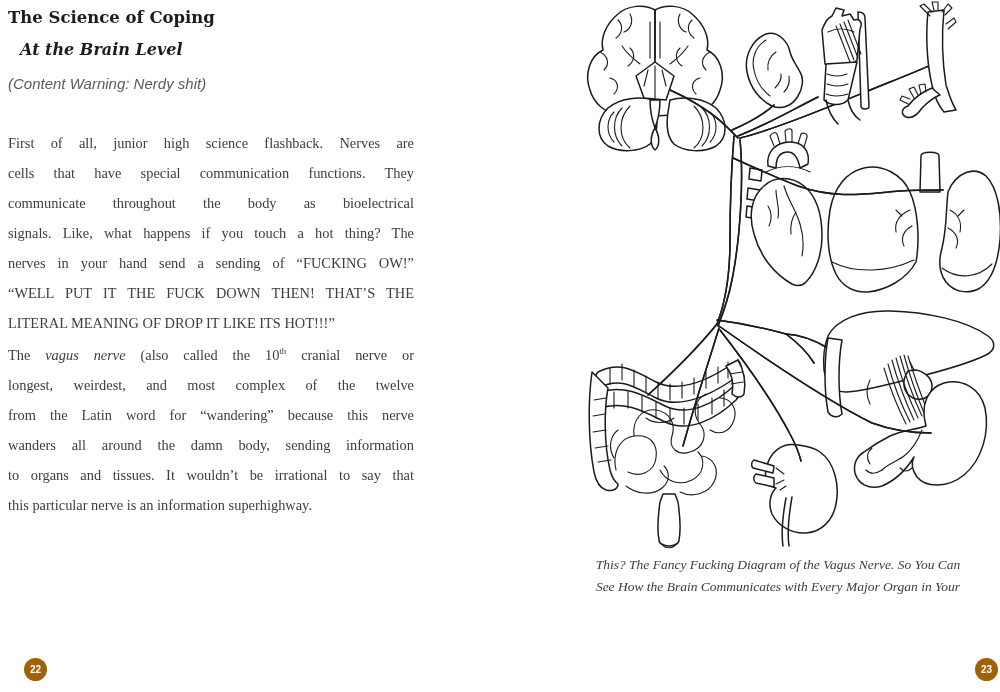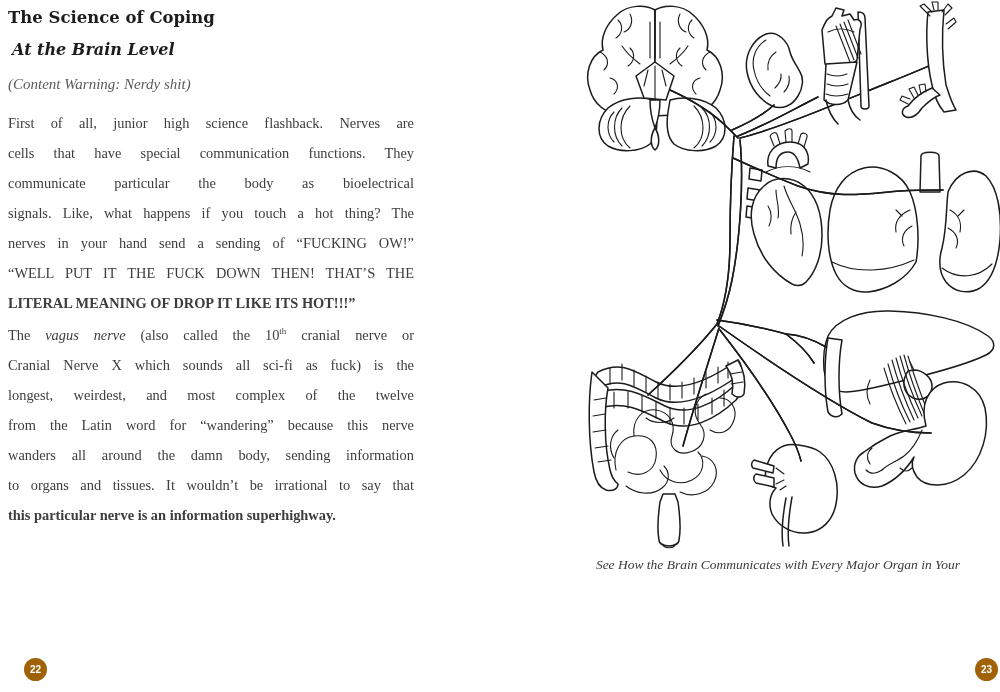--- a/index.html
+++ b/index.html
@@ -7,31 +7,31 @@
     position:relative; width:1000px; height:692px; background:#ffffff;
     font-family:"Liberation Serif", serif; overflow:hidden;
   }
   
   .left-page { position:absolute; left:8px; top:0; width:406px; }
   .title {
     margin:6px 0 0 0; font-family:"DejaVu Serif", serif;
     font-size:16.5px; font-weight:bold; color:#1c1c1c; line-height:24px;
   }
   .subtitle {
-    margin:8px 0 0 4px; font-family:"DejaVu Serif", serif;
+    margin:8px 0 0 12px; font-family:"DejaVu Serif", serif;
     font-size:16px; font-weight:bold; font-style:italic; color:#1c1c1c; line-height:24px;
   }
   .cw {
-    margin-top:10px; font-family:Liberation Serif, serif;
+    margin-top:10px; font-family:Liberation Sans, sans-serif;
     font-size:15px; font-style:italic; color:#5a5a5a; line-height:24px;
   }
-  .body-text { margin-top:12px; font-size:14.4px; color:#3d3d3d; }
+  .body-text { margin-top:32px; font-size:14.4px; color:#3d3d3d; }
   .para2 { margin-top:2px; }
   .line { line-height:30px; text-align:justify; text-align-last:justify; white-space:normal; }
-  .line.last { text-align-last:left;font-weight:bold; }
+  .line.last { text-align-last:left; }
   .line em { font-style:italic; }
   .line sup { font-size:0.62em; vertical-align:super; line-height:0; }
   
   .right-page { position:absolute; left:556px; top:0; width:444px; height:692px; }
   .diagram { position:absolute; left:14px; top:0; width:430px; height:552px; }
   .diagram svg { display:block; width:430px; height:552px; }
   .caption {
     position:absolute; left:0; top:554px; width:444px; text-align:center;
     font-style:italic; font-size:13.5px; line-height:22px; color:#3b3b3b;
   }
@@ -56,30 +56,29 @@
 <div class="spread">
 
   <div class="left-page">
     <h1 class="title">The Science of Coping</h1>
     <h2 class="subtitle">At the Brain Level</h2>
     <div class="cw">(Content Warning: Nerdy shit)</div>
 
     <div class="body-text">
       <div class="line">First of all, junior high science flashback. Nerves are</div>
       <div class="line">cells that have special communication functions. They</div>
-      <div class="line">communicate particular the body as bioelectrical</div>
+      <div class="line">communicate throughout the body as bioelectrical</div>
       <div class="line">signals. Like, what happens if you touch a hot thing? The</div>
       <div class="line">nerves in your hand send a sending of “FUCKING OW!”</div>
       <div class="line">“WELL PUT IT THE FUCK DOWN THEN! THAT’S THE</div>
       <div class="line last">LITERAL MEANING OF DROP IT LIKE ITS HOT!!!”</div>
     </div>
 
     <div class="body-text para2">
       <div class="line"><span>The </span><em>vagus nerve</em><span> (also called the 10</span><sup>th</sup><span> cranial nerve or</span></div>
-      <div class="line">Cranial Nerve X which sounds all sci-fi as fuck) is the</div>
       <div class="line">longest, weirdest, and most complex of the twelve</div>
       <div class="line">from the Latin word for “wandering” because this nerve</div>
       <div class="line">wanders all around the damn body, sending information</div>
       <div class="line">to organs and tissues. It wouldn’t be irrational to say that</div>
       <div class="line last">this particular nerve is an information superhighway.</div>
     </div>
   </div>
 
   <div class="right-page">
     <div class="diagram">
@@ -322,20 +321,21 @@
             <use href="#nv-liv-b"></use>
           <use href="#nv-stom"></use>
             <use href="#nv-kid"></use>
             <use href="#nv-int1"></use>
             <use href="#nv-int2"></use>
         </g>
       </svg>
     </div>
 
     <div class="caption">
+      <div>This? The Fancy Fucking Diagram of the Vagus Nerve. So You Can</div>
       <div>See How the Brain Communicates with Every Major Organ in Your</div>
     </div>
   </div>
 
   <div class="badge badge-left">22</div>
   <div class="badge badge-right">23</div>
 
 </div>
 
 </body></html>

